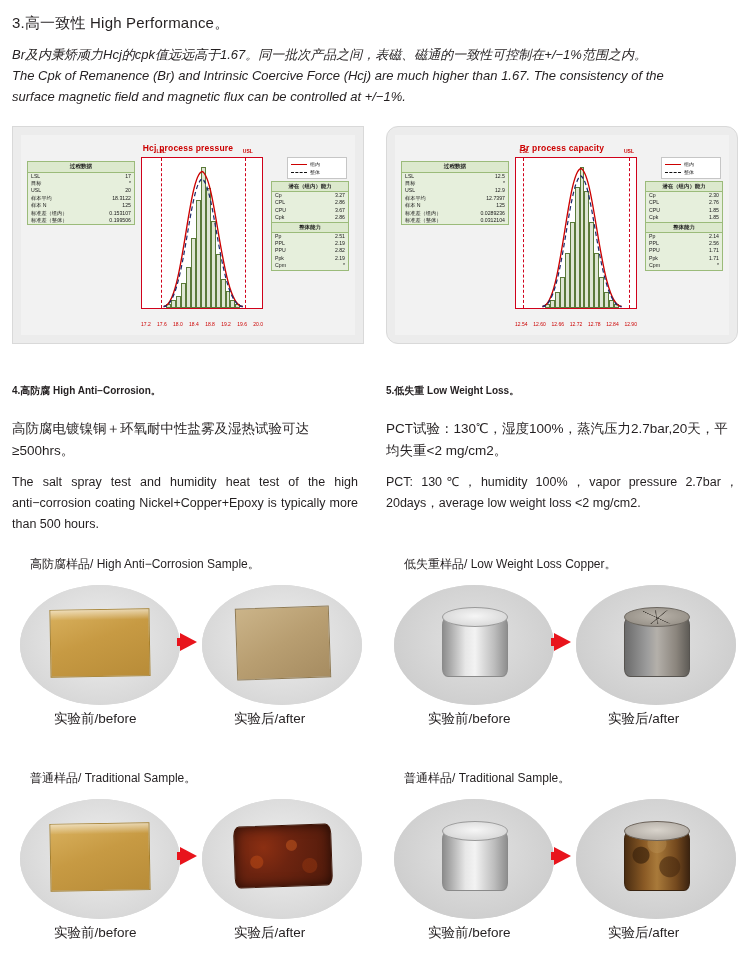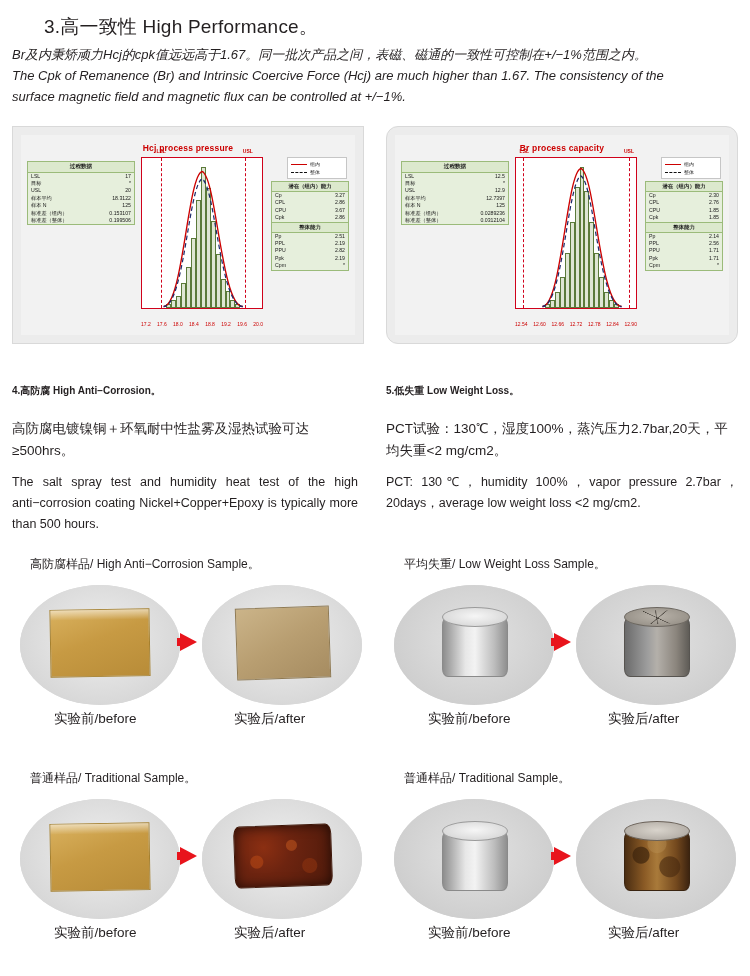--- a/index.html
+++ b/index.html
@@ -8,21 +8,21 @@
     width: 750px; height: 976px;
     background: #ffffff;
     font-family: "Liberation Sans", sans-serif;
     color: #231f20;
   }
   .page { position: relative; width: 750px; height: 976px; overflow: hidden; }
 
   
   .sec3-title {
     position: absolute; left: 12px; top: 14px;
-    font-size: 19px; letter-spacing: .2px; margin-left: 32px;
+    font-size: 15px; letter-spacing: .2px;
   }
   .sec3-para {
     position: absolute; left: 12px; top: 44px; width: 726px;
     font-size: 13px; line-height: 21px; font-style: italic;
   }
   .sec3-para div { white-space: nowrap; }
 
   
   .chart-card {
     position: absolute; top: 126px;
@@ -561,21 +561,21 @@
     <div class="sec4-en">The salt spray test and humidity heat test of the high anti−corrosion coating Nickel+Copper+Epoxy is typically more than 500 hours.</div>
   </div>
 
   <div class="sec-h sec5-h">5.低失重 Low Weight Loss。</div>
   <div class="sec5-body">
     <div class="sec4-cn">PCT试验：130℃，湿度100%，蒸汽压力2.7bar,20天，平均失重&lt;2 mg/cm2。</div>
     <div class="sec5-en">PCT: 130℃，humidity 100%，vapor pressure 2.7bar，20days，average low weight loss &lt;2 mg/cm2.</div>
   </div>
 
   <div class="gal-title g1-title">高防腐样品/ High Anti−Corrosion Sample。</div>
-  <div class="gal-title g2-title">平均失重/ Low Weight Loss Sample。</div>
+  <div class="gal-title g2-title">低失重样品/ Low Weight Loss Copper。</div>
   <div class="gal-title g3-title">普通样品/ Traditional Sample。</div>
   <div class="gal-title g4-title">普通样品/ Traditional Sample。</div>
 
   <div class="photo-row r1 cL">
     <div class="oval a">
       <div class="ph bg-light">
           <div class="block-gold"></div>
         </div>
     </div>
     <div class="arrow"></div>

